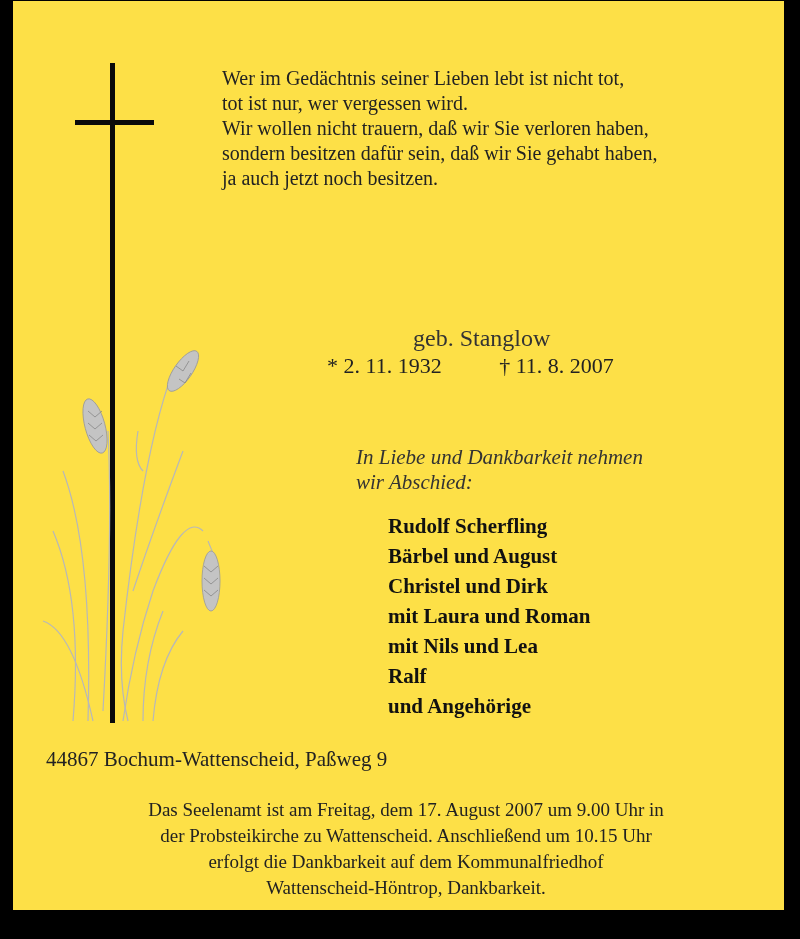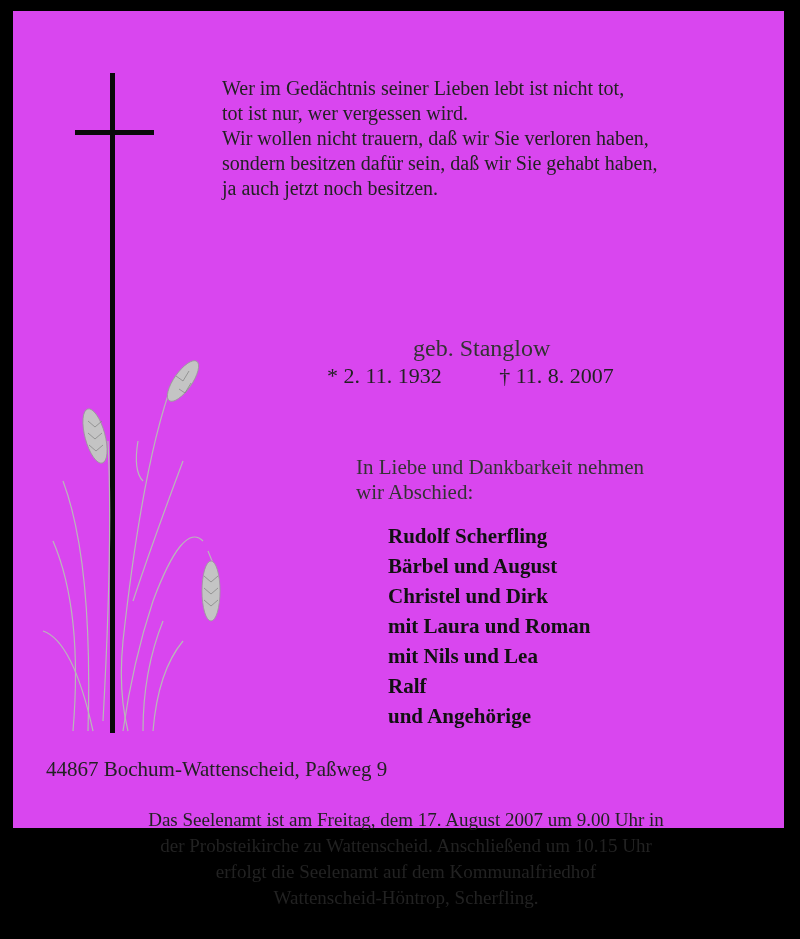--- a/index.html
+++ b/index.html
@@ -2,22 +2,22 @@
 <html><head>
   <meta charset="utf-8">
   <style>
     html, body { margin:0; padding:0; background:#ffffff; }
     body { width:800px; height:939px; position:relative; overflow:hidden; }
     .frame {
       position:absolute; left:0; top:0; width:800px; height:939px;
       background:#000; box-sizing:border-box;
     }
     .page {
-      position:absolute; left:13px; top:11px; width:771px; height:817px;
-      background:#d946ef;
+      position:absolute; left:13px; top:1px; width:771px; height:909px;
+      background:#fde047;
     }
     .serif { font-family:"Liberation Serif", "DejaVu Serif", serif; color:#1a1a1a; }
     .motto {
       position:absolute; left:209px; top:65px; width:560px;
       font-size:20px; line-height:25px; color:#222;
     }
     .motto div { white-space:nowrap; }
     .name {
       position:absolute; left:229px; top:244px; width:520px;
       font-size:54px; font-weight:bold; color:#000; letter-spacing:0.5px;
@@ -28,21 +28,21 @@
       font-size:24px; color:#333; white-space:nowrap;
     }
     .dates {
       position:absolute; left:314px; top:352px;
       font-size:22px; color:#222; white-space:nowrap;
     }
     .dates span { display:inline-block; }
     .dates .birth { margin-right:52px; }
     .intro {
       position:absolute; left:343px; top:444px; width:420px;
-      font-size:21px; line-height:25px; color:#333;
+      font-size:21px; line-height:25px; color:#333;font-style:italic;
     }
     .mourners {
       position:absolute; left:343px; top:510px;
       font-size:21px; line-height:30px; font-weight:bold; color:#111;margin-left:32px;
     }
     .mourners div { white-space:nowrap; }
     .address {
       position:absolute; left:33px; top:746px;
       font-size:21px; color:#222; white-space:nowrap;
     }
@@ -121,18 +121,18 @@
       <div>mit Nils und Lea</div>
       <div>Ralf</div>
       <div>und Angehörige</div>
     </div>
 
     <div class="address serif">44867 Bochum-Wattenscheid, Paßweg 9</div>
 
     <div class="notice serif">
       <div>Das Seelenamt ist am Freitag, dem 17. August 2007 um 9.00 Uhr in</div>
       <div>der Probsteikirche zu Wattenscheid. Anschließend um 10.15 Uhr</div>
-      <div>erfolgt die Seelenamt auf dem Kommunalfriedhof</div>
-      <div>Wattenscheid-Höntrop, Scherfling.</div>
+      <div>erfolgt die Dankbarkeit auf dem Kommunalfriedhof</div>
+      <div>Wattenscheid-Höntrop, Dankbarkeit.</div>
     </div>
 
   </div>
 </div>
 
 </body></html>

